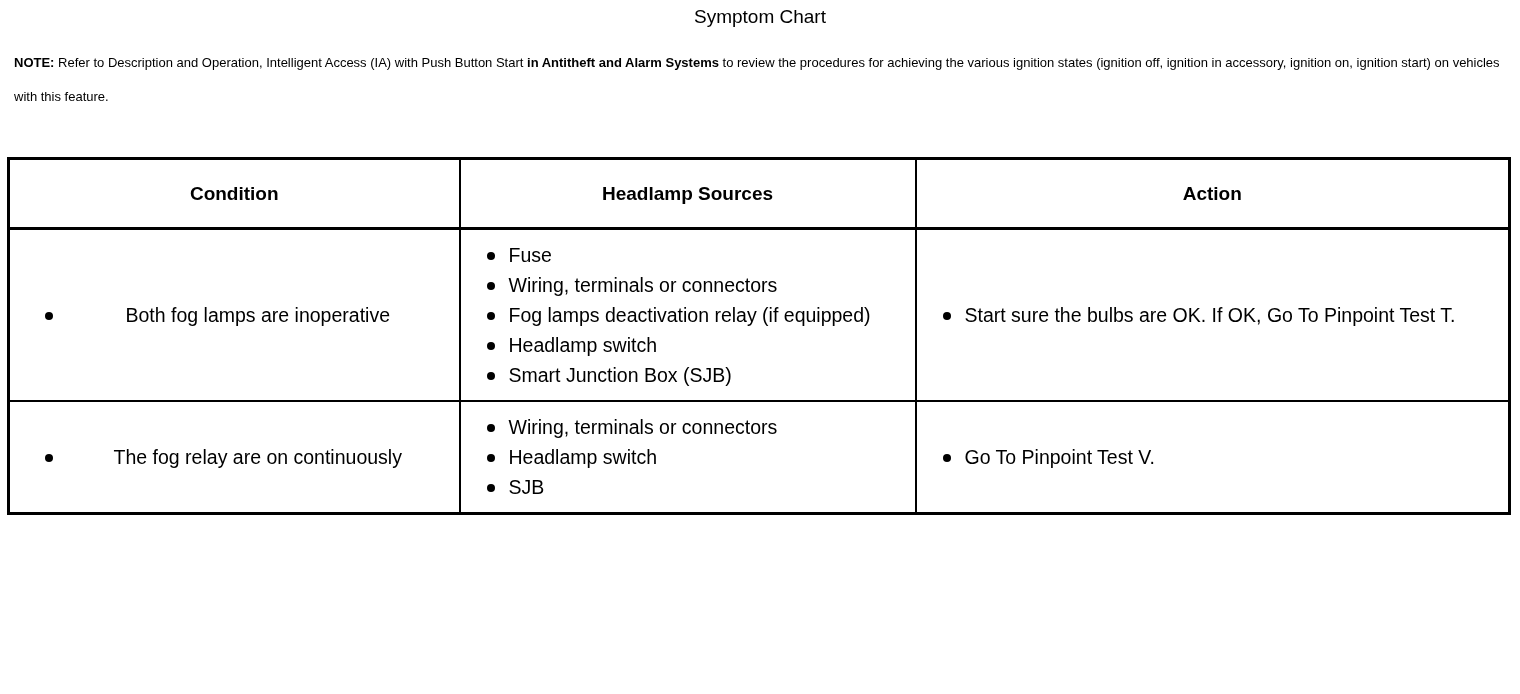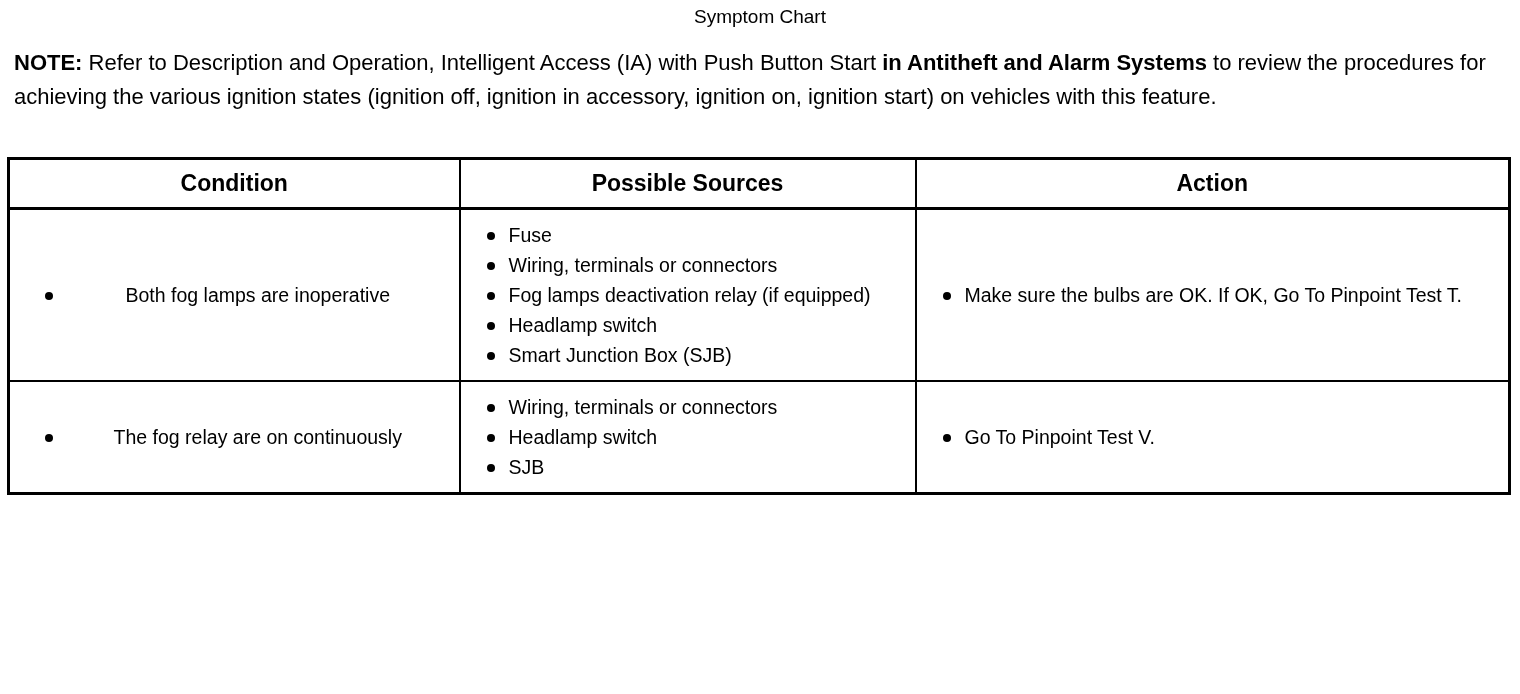--- a/index.html
+++ b/index.html
@@ -31,21 +31,21 @@
     line-height: 26px;
     letter-spacing: 0px;
   }
 
   
   .note-block {
     position: absolute;
     left: 14px;
     top: 46px;
     width: 1492px;
-    font-size: 22px;
+    font-size: 13px;
     line-height: 34px;
   }
   .note-label {
     font-weight: bold;
   }
   .note-semibold {
     font-weight: 600;
   }
 
   
@@ -56,26 +56,26 @@
     width: 1501px;
     border-collapse: collapse;
     table-layout: fixed;
     border: 3px solid #000;
   }
   .symptom-table col.c-condition { width: 451px; }
   .symptom-table col.c-sources   { width: 456px; }
   .symptom-table col.c-action    { width: 594px; }
 
   .symptom-table th {
-    font-size: 23px;
+    font-size: 19px;
     font-weight: bold;
     text-align: center;
     vertical-align: middle;
     height: 47px;
-    padding: 0;
+    padding: 10px;
     border-bottom: 3px solid #000;
     border-right: 2px solid #000;
   }
   .symptom-table th:last-child { border-right: none; }
 
   .symptom-table td {
     font-size: 19.5px;
     vertical-align: middle;
     padding: 10px 10px 10px 0;
     border-top: 2px solid #000;
@@ -126,21 +126,21 @@
 
   <table class="symptom-table">
     <colgroup>
       <col class="c-condition">
       <col class="c-sources">
       <col class="c-action">
     </colgroup>
     <thead>
       <tr>
         <th>Condition</th>
-        <th>Possible Sources</th>
+        <th>Headlamp Sources</th>
         <th>Action</th>
       </tr>
     </thead>
     <tbody id="table-body">
         <tr>
           <td class="cell-condition">
             <ul class="bullets">
               <li>Both fog lamps are inoperative</li>
             </ul>
           </td>
@@ -148,21 +148,21 @@
             <ul class="bullets">
               <li>Fuse</li>
               <li>Wiring, terminals or connectors</li>
               <li>Fog lamps deactivation relay (if equipped)</li>
               <li>Headlamp switch</li>
               <li>Smart Junction Box (SJB)</li>
             </ul>
           </td>
           <td class="cell-action">
             <ul class="bullets">
-              <li>Make sure the bulbs are OK. If OK, Go To Pinpoint Test T.</li>
+              <li>Start sure the bulbs are OK. If OK, Go To Pinpoint Test T.</li>
             </ul>
           </td>
         </tr>
         <tr>
           <td class="cell-condition">
             <ul class="bullets">
               <li>The fog relay are on continuously</li>
             </ul>
           </td>
           <td class="cell-sources">

